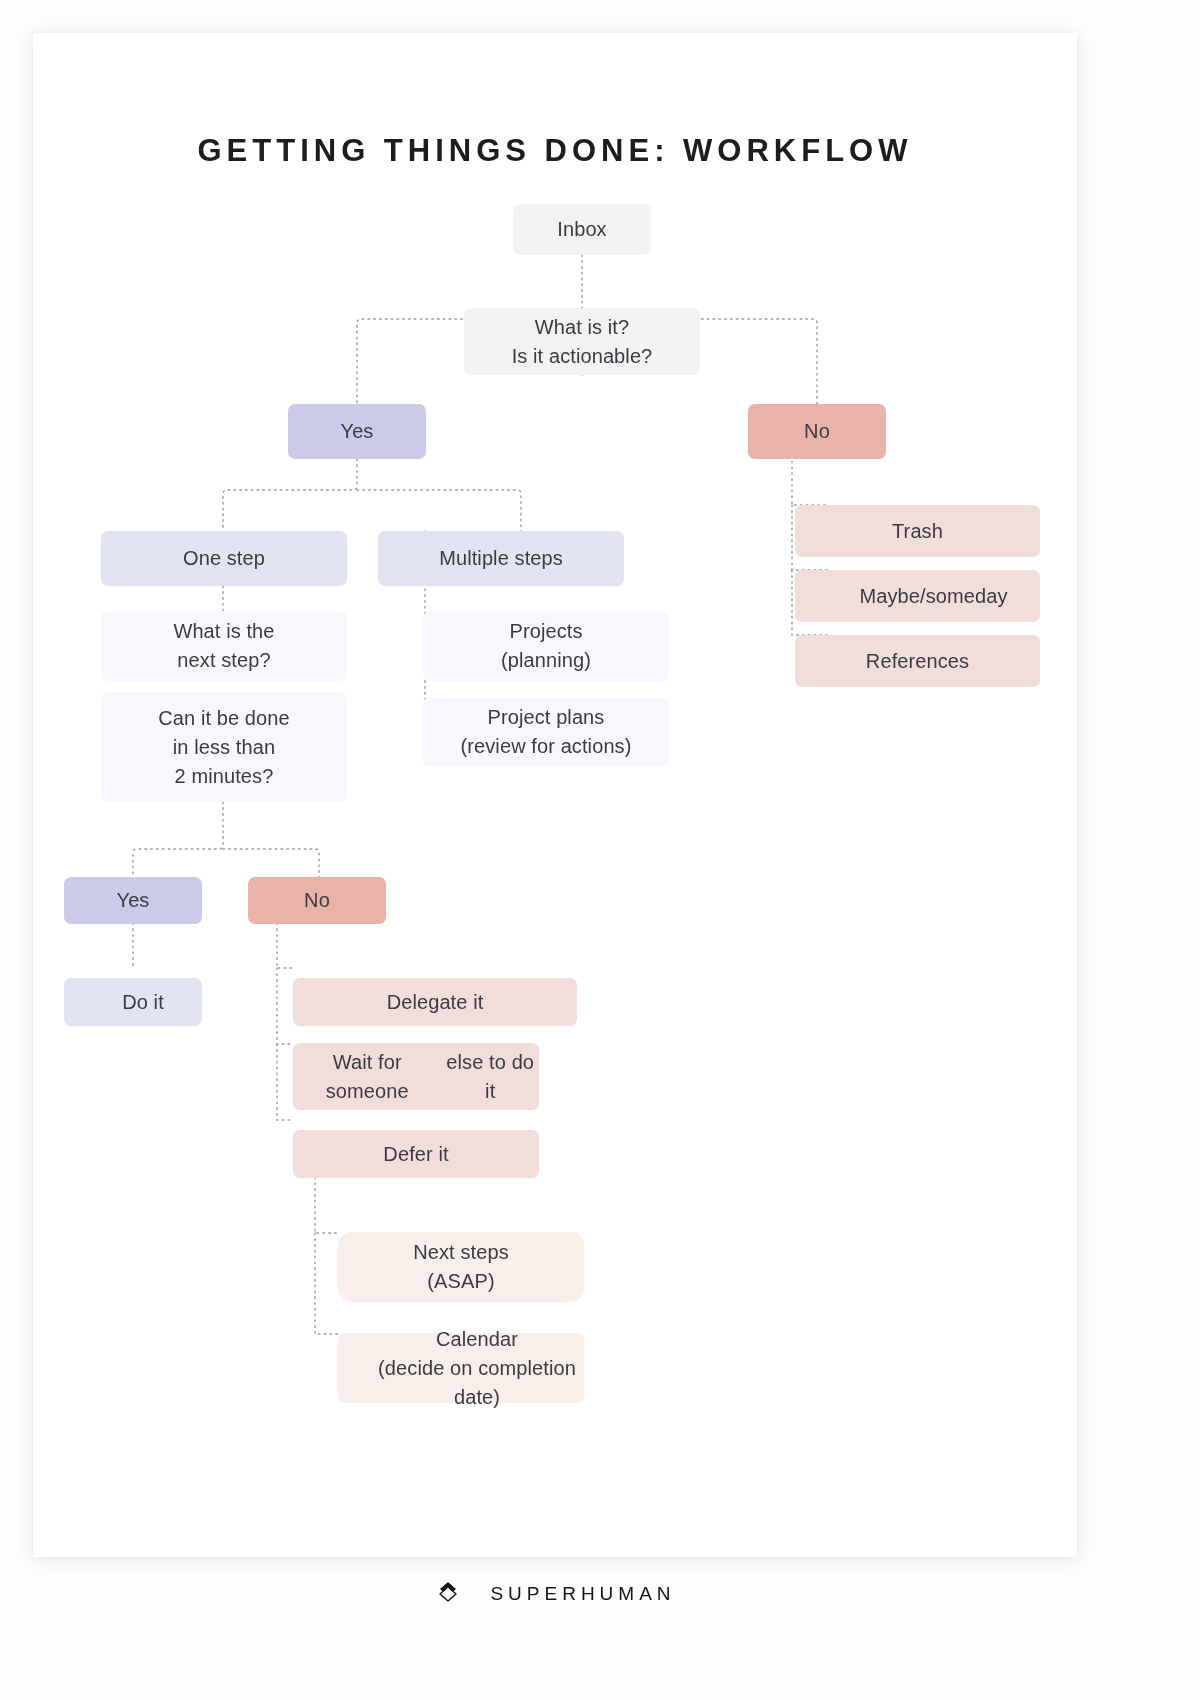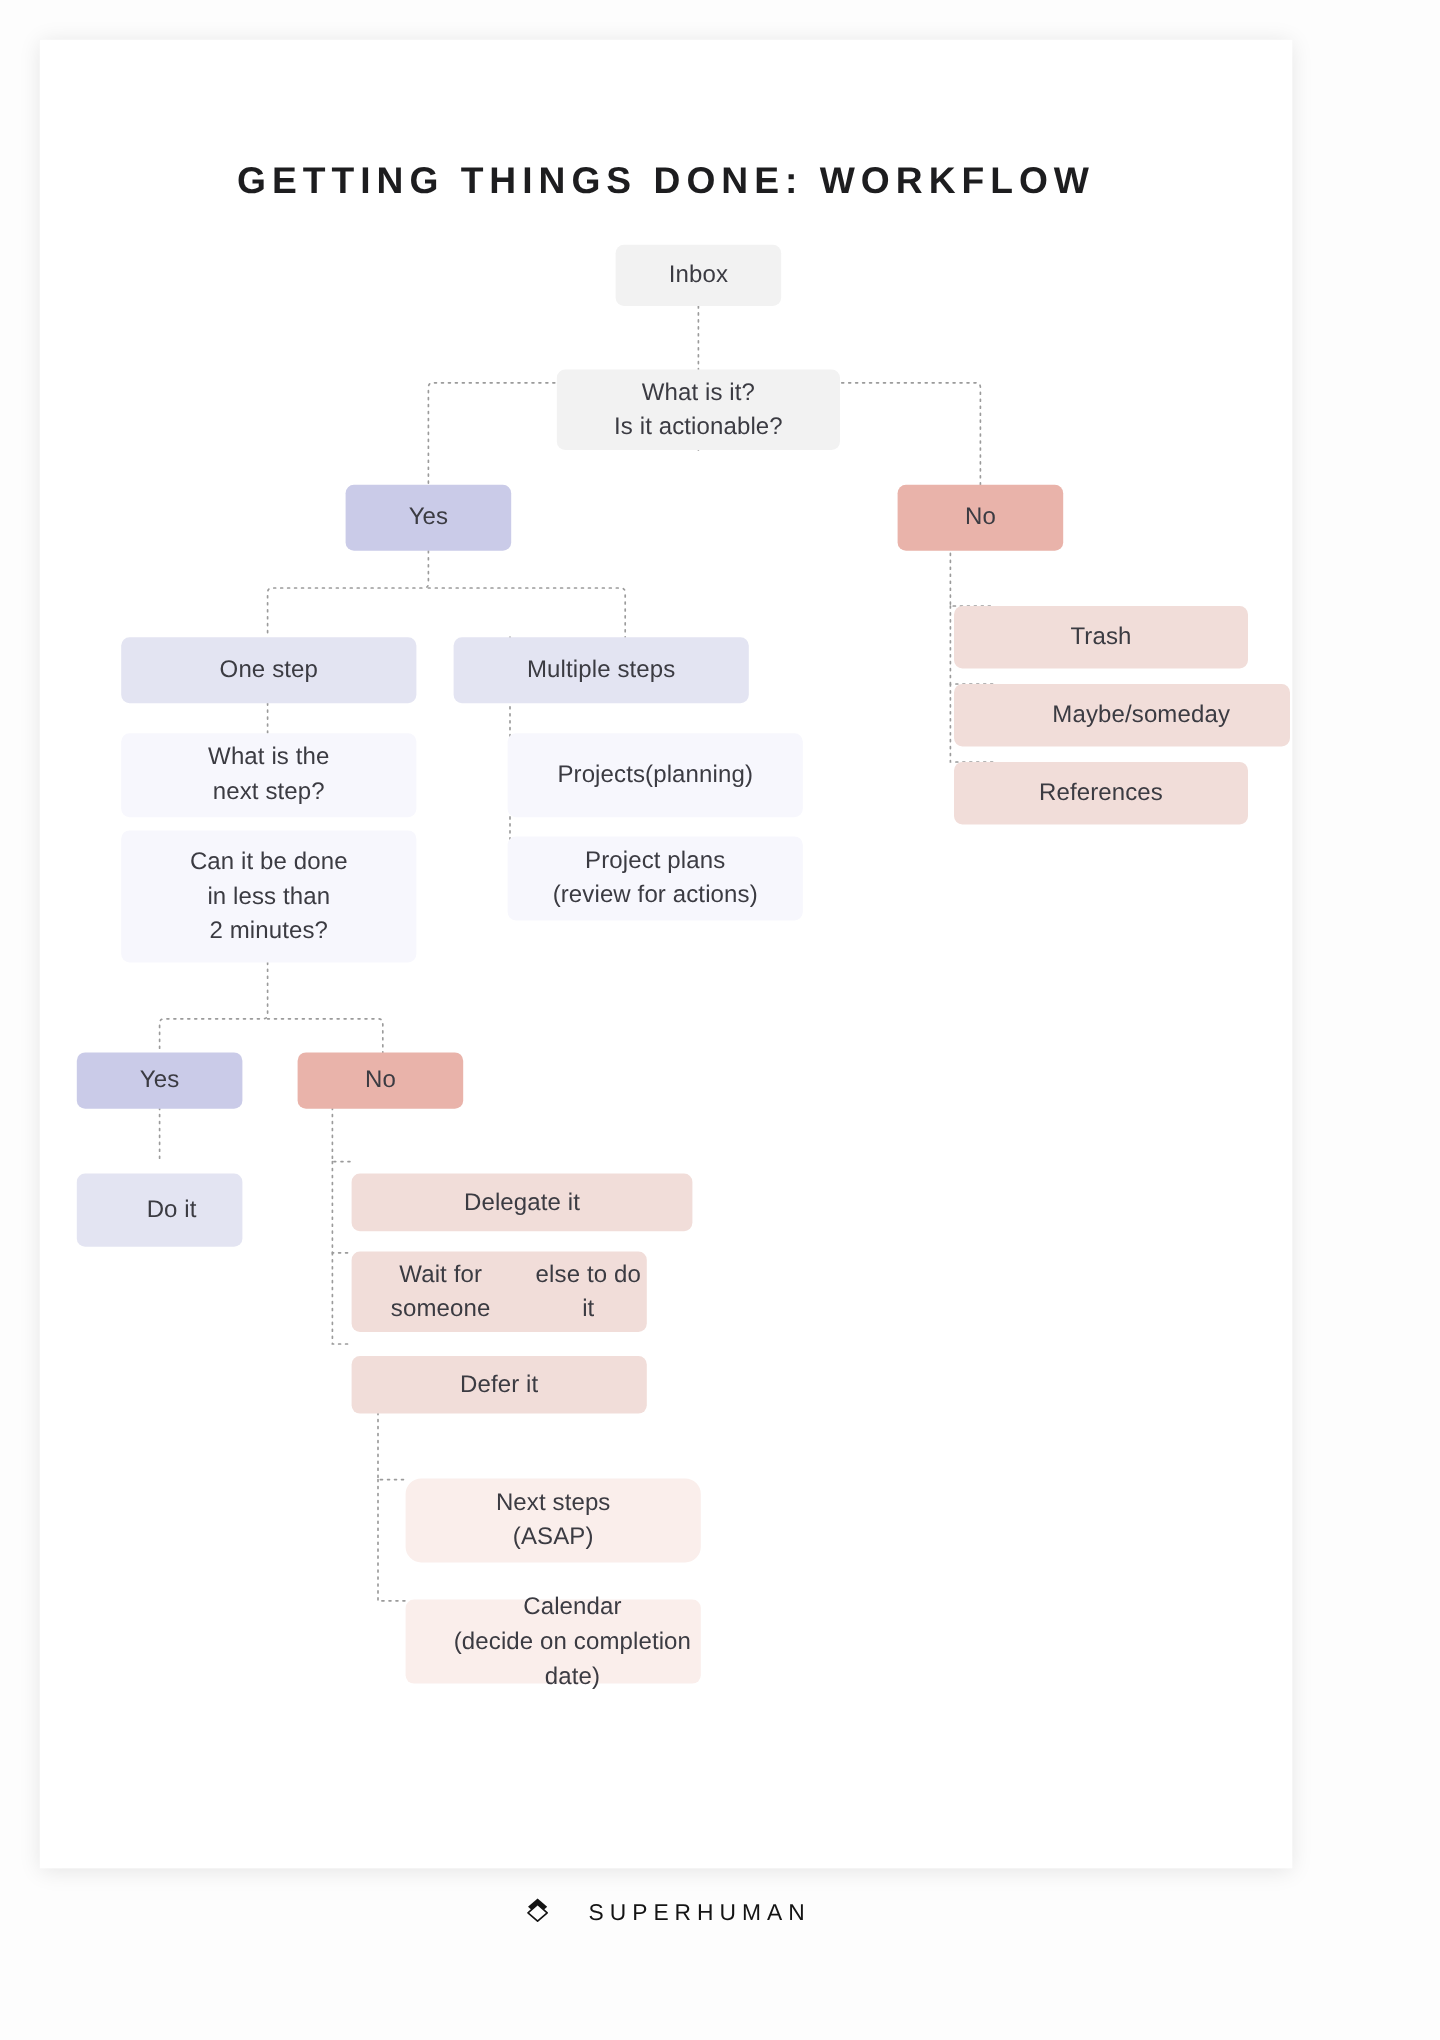--- a/index.html
+++ b/index.html
@@ -170,51 +170,51 @@
       <span>What is the</span>
       <span>next step?</span>
     </div>
 
     <div class="node n-purple3" style="left:68px; top:659px; width:246px; height:110px; flex-direction:column;">
       <span>Can it be done</span>
       <span>in less than</span>
       <span>2 minutes?</span>
     </div>
 
-    <div class="node n-purple3" style="left:390px; top:578px; width:246px; height:70px; ">
+    <div class="node n-purple3" style="left:390px; top:578px; width:246px; height:70px; flex-direction:column;">
       <span>Projects</span>
       <span>(planning)</span>
     </div>
 
     <div class="node n-purple3" style="left:390px; top:664px; width:246px; height:70px; flex-direction:column;">
       <span>Project plans</span>
       <span>(review for actions)</span>
     </div>
 
     <div class="node n-pink2" style="left:762px; top:472px; width:245px; height:52px;">
       <span>Trash</span>
     </div>
 
-    <div class="node n-pink2" style="left:762px; top:537px; width:280px; height:52px;padding-left:32px;">
+    <div class="node n-pink2" style="left:762px; top:537px; width:245px; height:52px;padding-left:32px;">
       <span>Maybe/someday</span>
     </div>
 
     <div class="node n-pink2" style="left:762px; top:602px; width:245px; height:52px;">
       <span>References</span>
     </div>
 
     <div class="node n-purple" style="left:31px; top:844px; width:138px; height:47px;">
       <span>Yes</span>
     </div>
 
     <div class="node n-salmon" style="left:215px; top:844px; width:138px; height:47px;">
       <span>No</span>
     </div>
 
-    <div class="node n-purple2" style="left:31px; top:945px; width:138px; height:61px;padding-left:20px;">
+    <div class="node n-purple2" style="left:31px; top:945px; width:138px; height:48px;padding-left:20px;">
       <span>Do it</span>
     </div>
 
     <div class="node n-pink2" style="left:260px; top:945px; width:284px; height:48px;">
       <span>Delegate it</span>
     </div>
 
     <div class="node n-pink2" style="left:260px; top:1010px; width:246px; height:67px; ">
       <span>Wait for someone</span>
       <span>else to do it</span>

